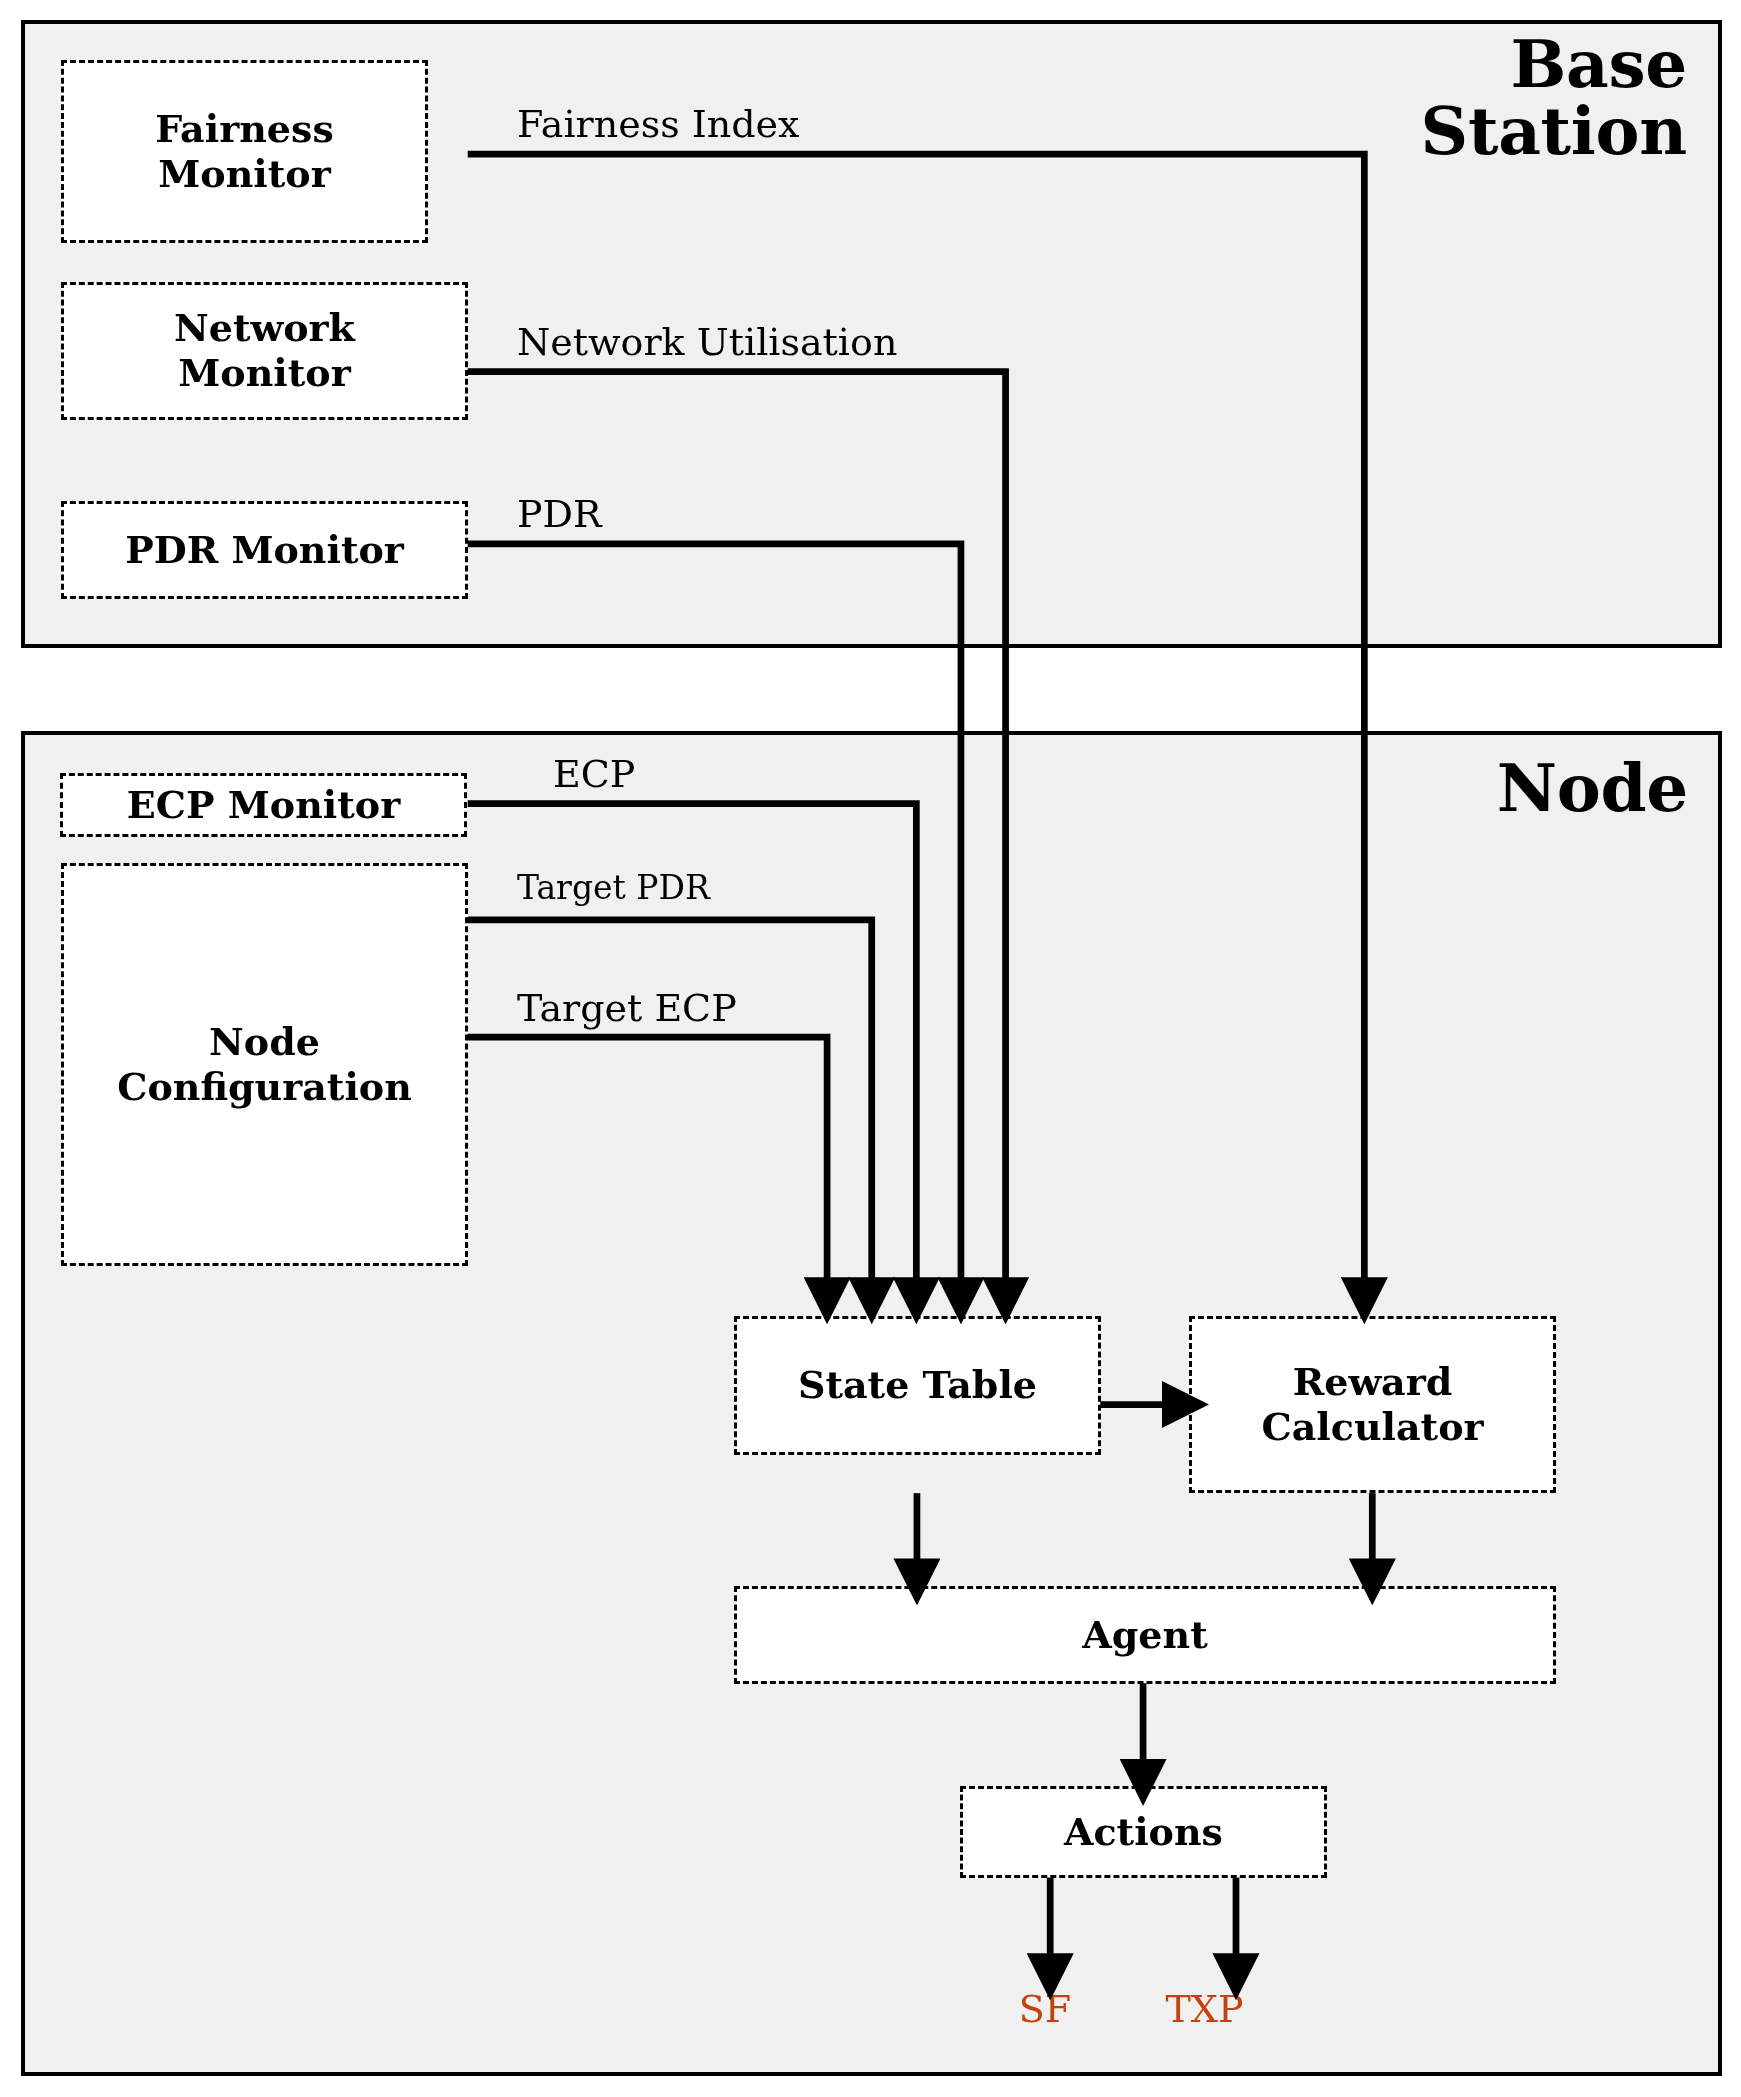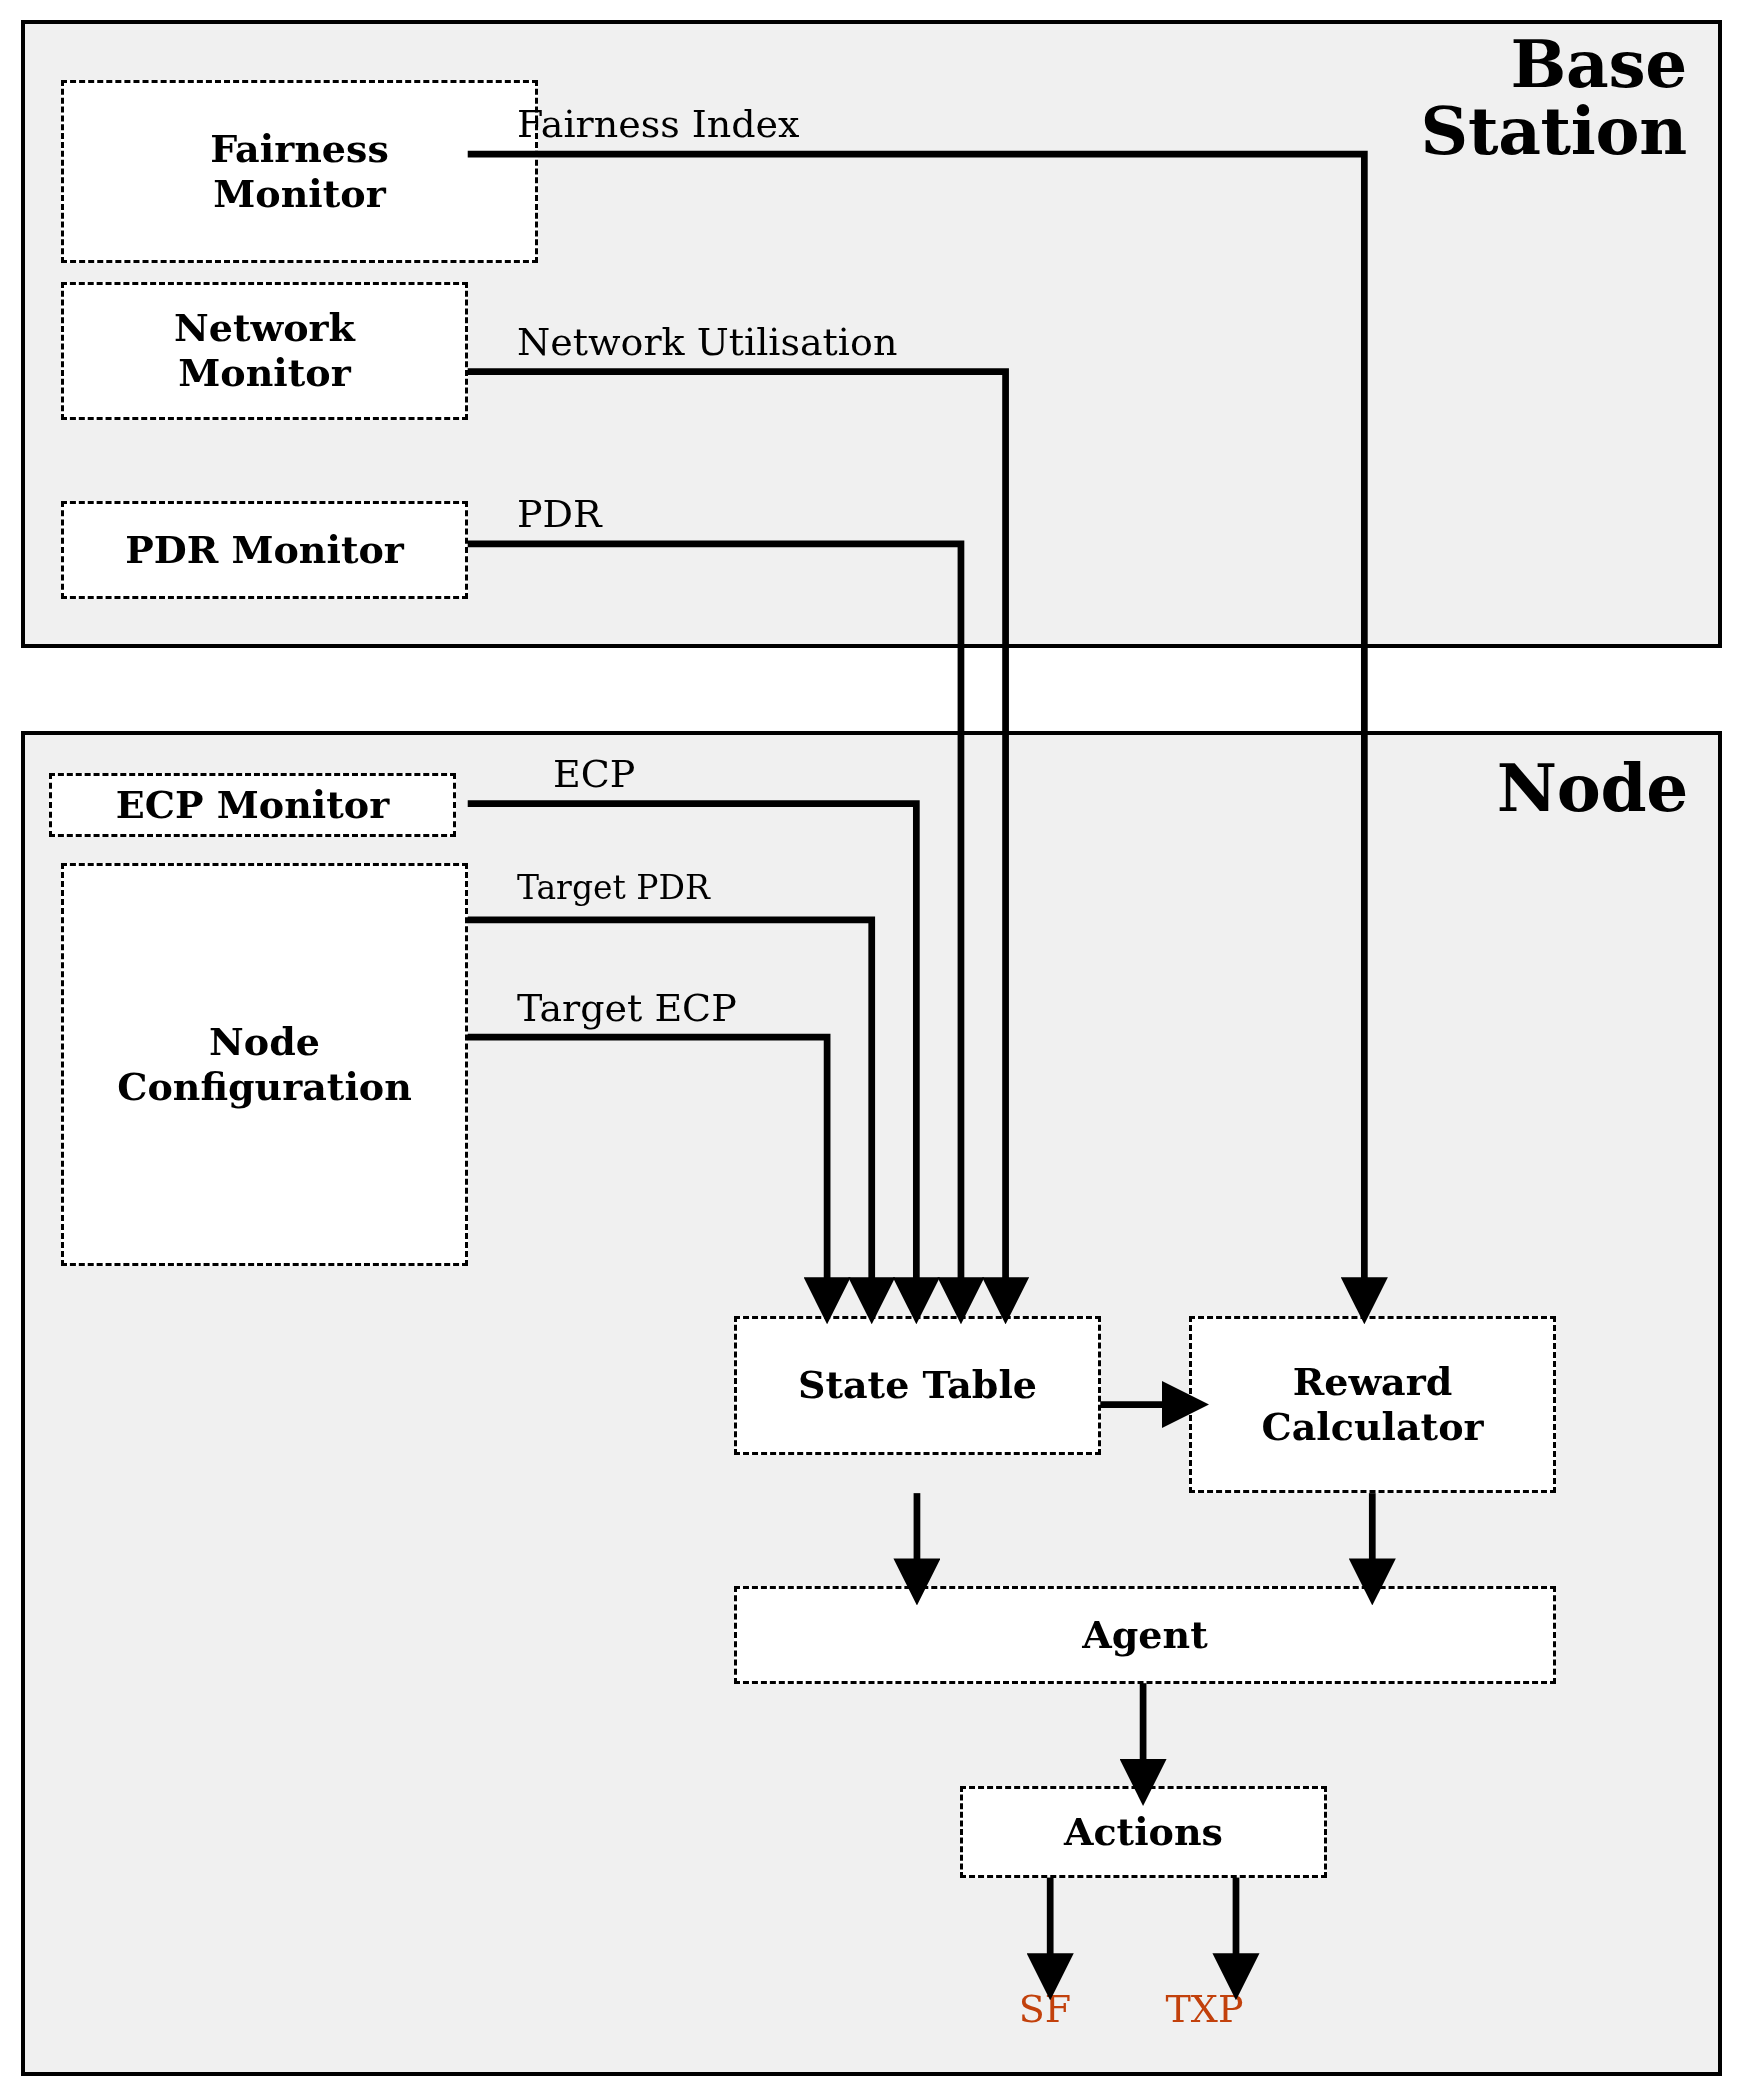--- a/index.html
+++ b/index.html
@@ -64,21 +64,21 @@
 
 <div id="stage">
 
   <div class="frame" style="left:21.4px;top:20px;width:1701px;height:628px;"></div>
 
   <div class="frame-title" style="left:1314px;top:31px;width:373px;font-size:66px;">
     <div>Base</div>
     <div>Station</div>
   </div>
 
-  <div class="dbox" style="left:61px;top:60px;width:477px;height:183px;font-size:38px;margin-top:20px;">
+  <div class="dbox" style="left:61px;top:60px;width:367px;height:183px;font-size:38px;">
     <div>
       <div>Fairness</div>
       <div>Monitor</div>
     </div>
   </div>
 
   <div class="dbox" style="left:61px;top:282px;width:407px;height:138px;font-size:38px;">
     <div>
       <div>Network</div>
       <div>Monitor</div>
@@ -88,21 +88,21 @@
   <div class="dbox" style="left:61px;top:501px;width:407px;height:98px;font-size:38px;">
     <div>PDR Monitor</div>
   </div>
 
   <div class="frame" style="left:21.4px;top:731px;width:1701px;height:1345px;"></div>
 
   <div class="frame-title" style="left:1443px;top:755px;width:245px;font-size:66px;">
     <div>Node</div>
   </div>
 
-  <div class="dbox" style="left:49px;top:773px;width:407px;height:64px;font-size:38px;">
+  <div class="dbox" style="left:60px;top:773px;width:407px;height:64px;font-size:38px;">
     <div>ECP Monitor</div>
   </div>
 
   <div class="dbox" style="left:61px;top:863px;width:407px;height:403px;font-size:38px;">
     <div>
       <div>Node</div>
       <div>Configuration</div>
     </div>
   </div>
 

